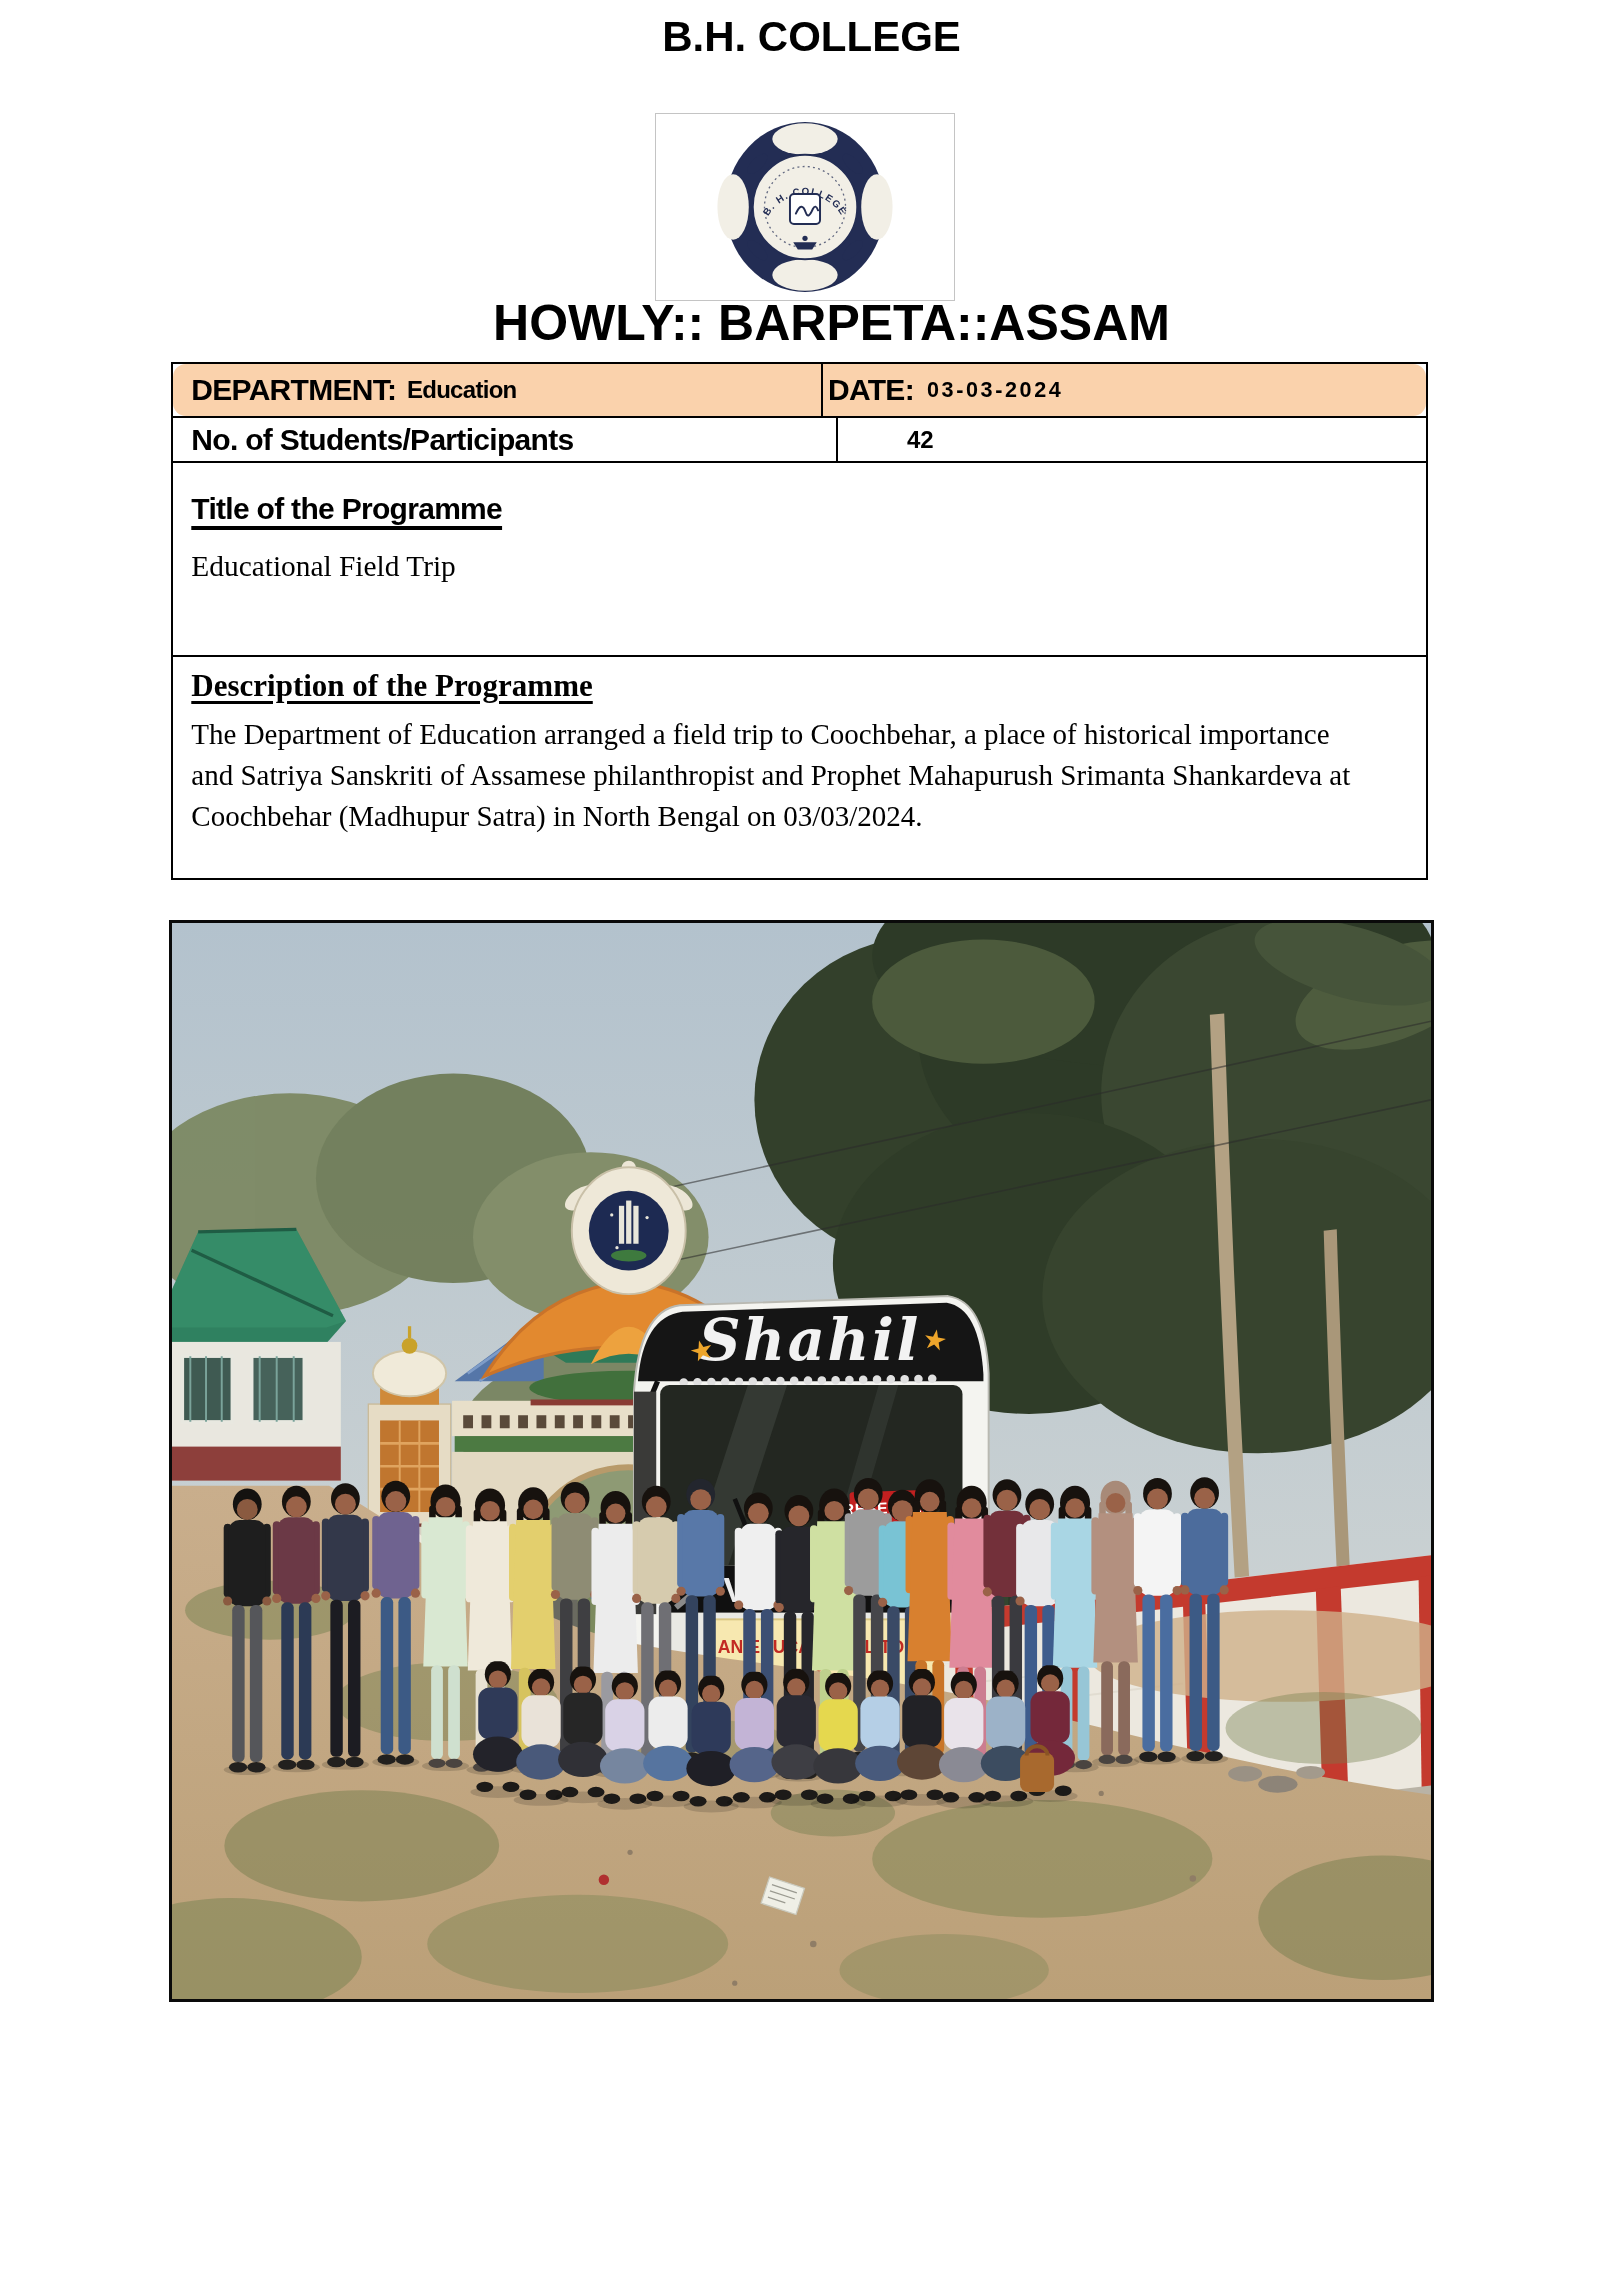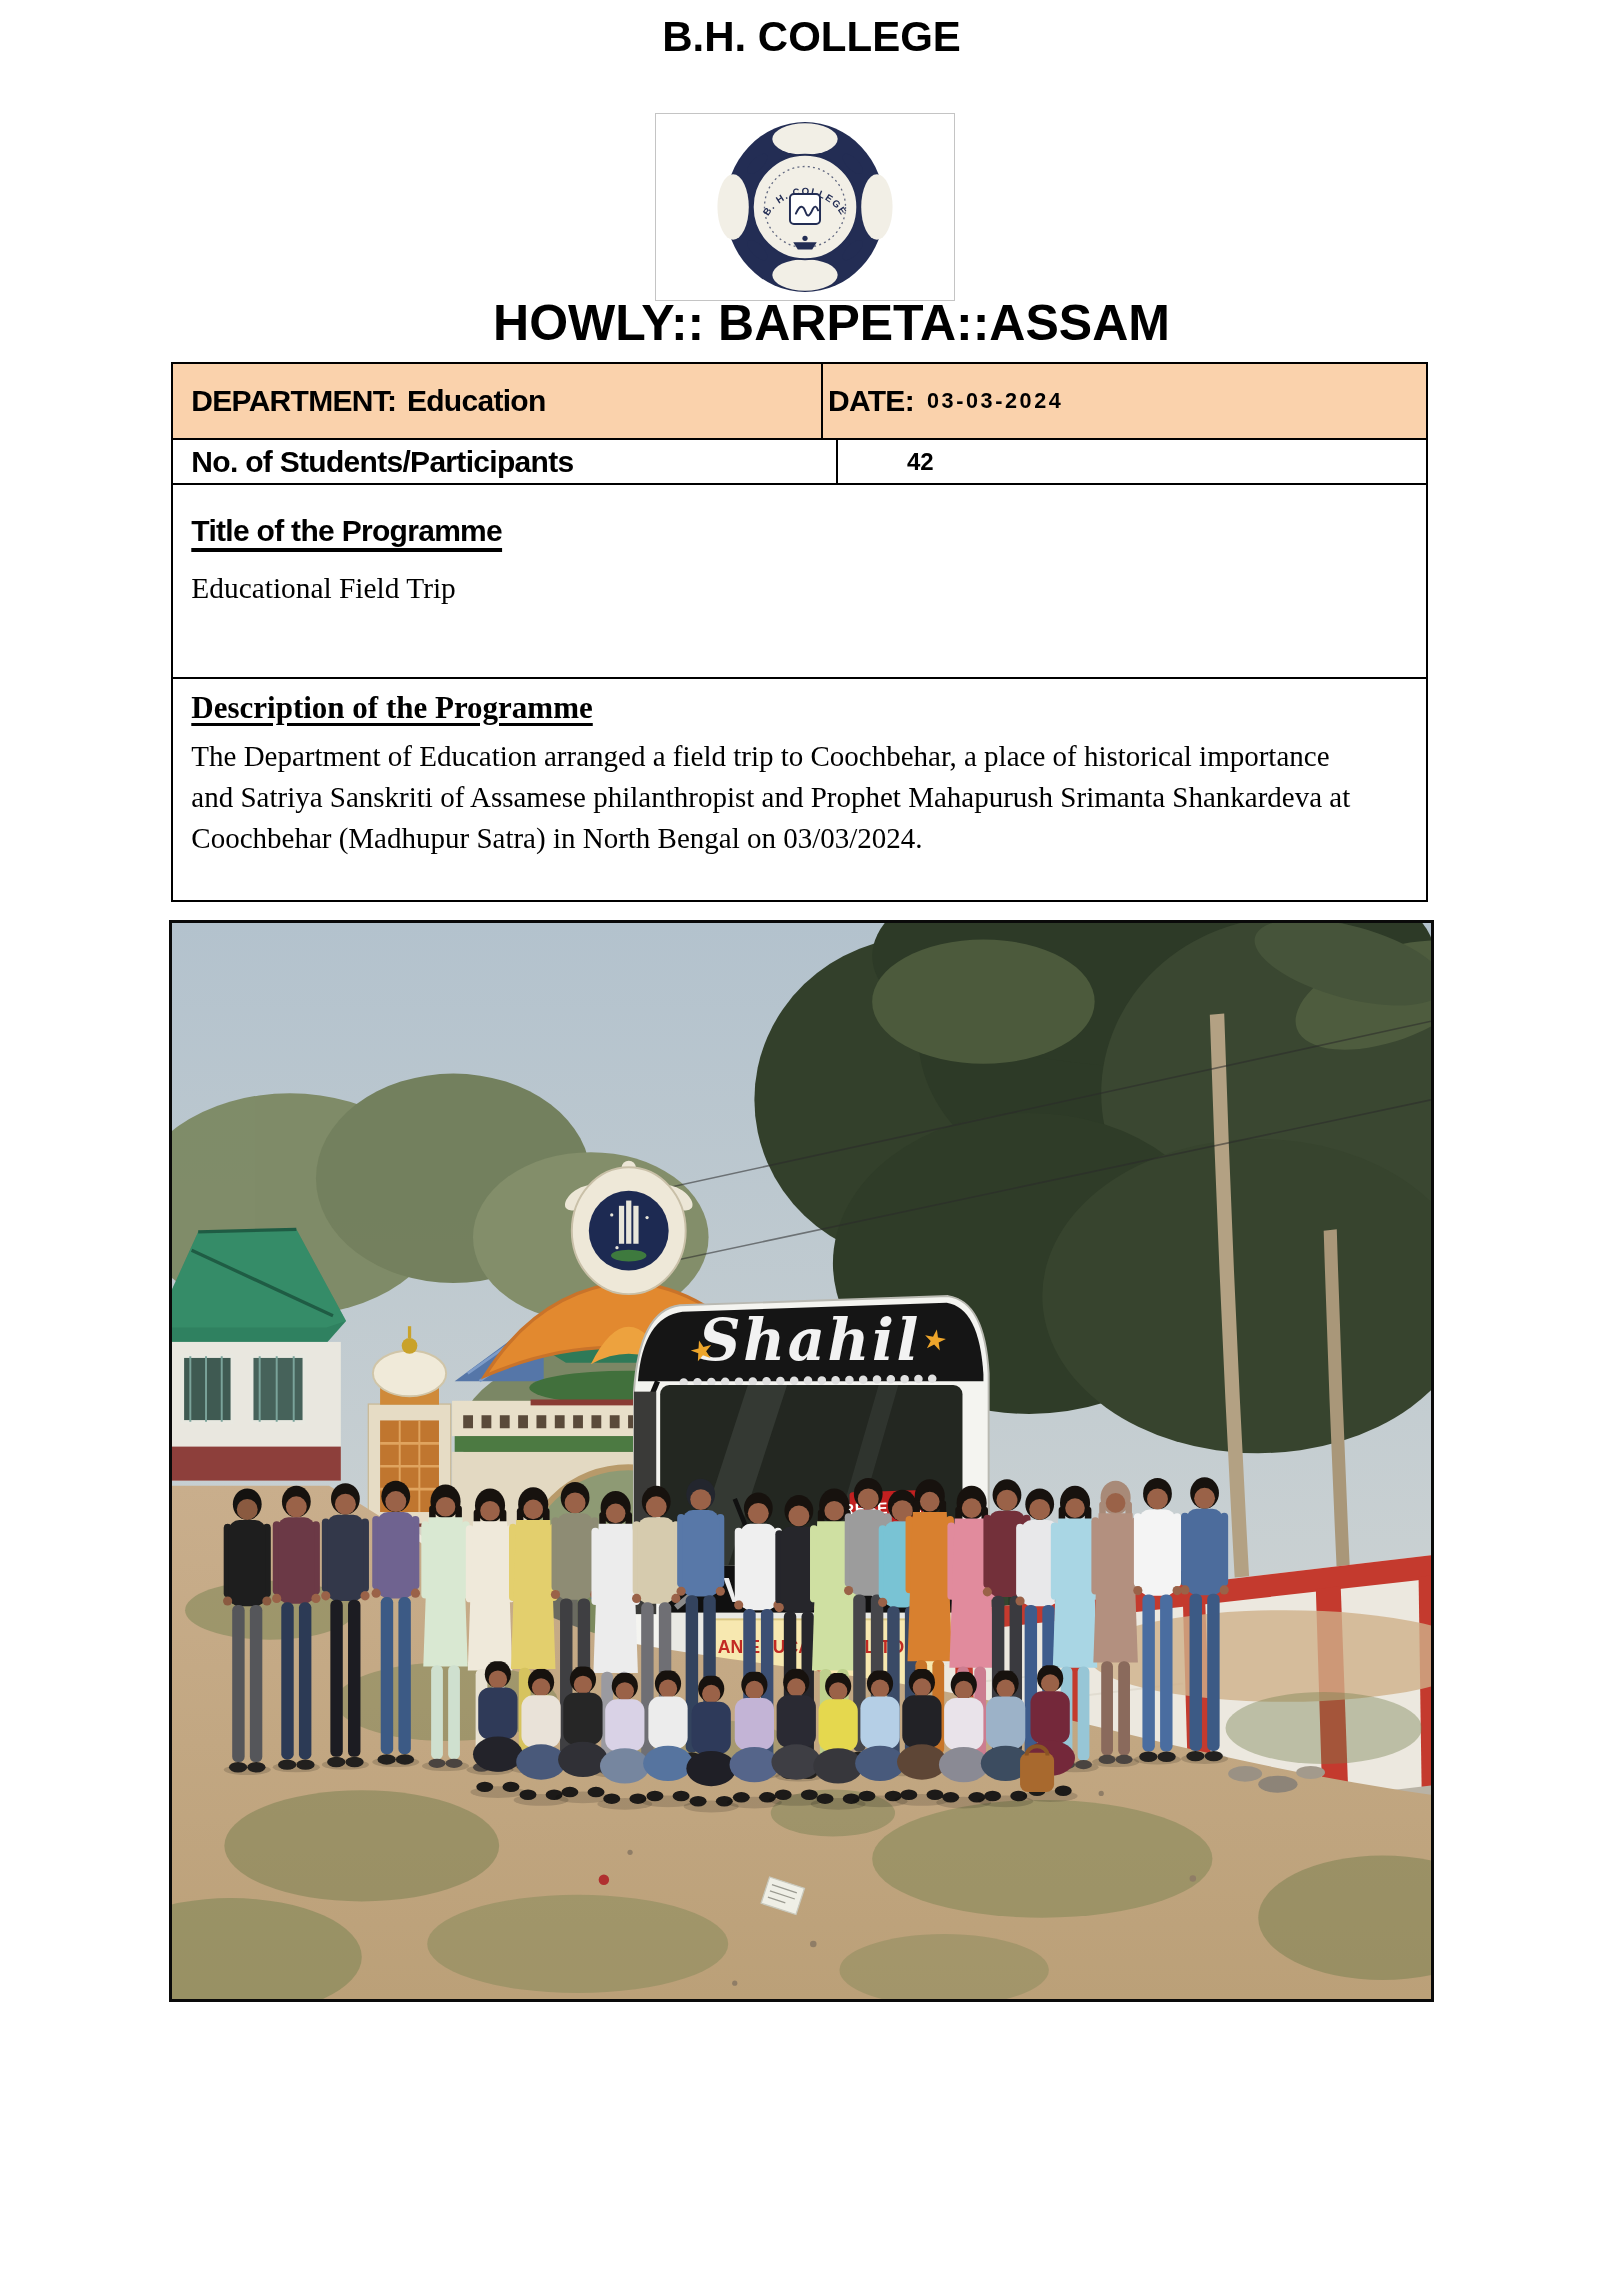--- a/index.html
+++ b/index.html
@@ -19,26 +19,26 @@
   .location-line{
     position:absolute;top:294px;left:0;width:100%;text-align:center;
     font-size:50px;font-weight:800;letter-spacing:0;padding-left:20px;
   }
   .report-table{
     position:absolute;left:171px;top:362px;width:1257px;
     border:2.6px solid #000;box-sizing:border-box;background:#fff;
   }
   .t-row{display:flex;box-sizing:border-box;}
   .t-row + .t-row{border-top:2.6px solid #000;}
-  .row-head{height:74px;background:#FAD2AC;}
+  .row-head{height:52px;background:#FAD2AC;border-radius:13px;}
   .row-count{height:45px;background:#ffffff;gap:15px;}
   .cell-left{width:648px;box-sizing:border-box;display:flex;align-items:center;padding-left:18.3px;}
   .cell-right{flex:1;border-left:2.6px solid #000;box-sizing:border-box;display:flex;align-items:center;}
   .lbl{font-size:30px;font-weight:800;letter-spacing:-0.7px;}
-  .val-strong{font-size:30px;font-weight:800;margin-left:10.5px;letter-spacing:-0.7px;}
+  .val-strong{font-size:24px;font-weight:800;margin-left:10.5px;letter-spacing:-0.7px;}
   .date-lbl{font-size:30px;font-weight:800;margin-left:5px;letter-spacing:-0.7px;}
   .date-val{font-size:21.6px;font-weight:800;margin-left:13px;letter-spacing:2.6px;}
   .count-val{font-size:24px;font-weight:700;margin-left:69px;}
   .row-title{display:block;height:194px;padding:29px 18.3px 0;box-sizing:border-box;}
   .sec-head-sans{
     display:inline-block;font-size:30px;font-weight:800;letter-spacing:-0.7px;
     text-decoration:underline;text-decoration-thickness:3.9px;text-underline-offset:6.5px;
   }
   .title-value{margin-top:23.6px;font-family:"Liberation Serif",serif;font-size:29.4px;}
   .row-desc{display:block;height:223px;padding:10.5px 18.3px 0;box-sizing:border-box;}

